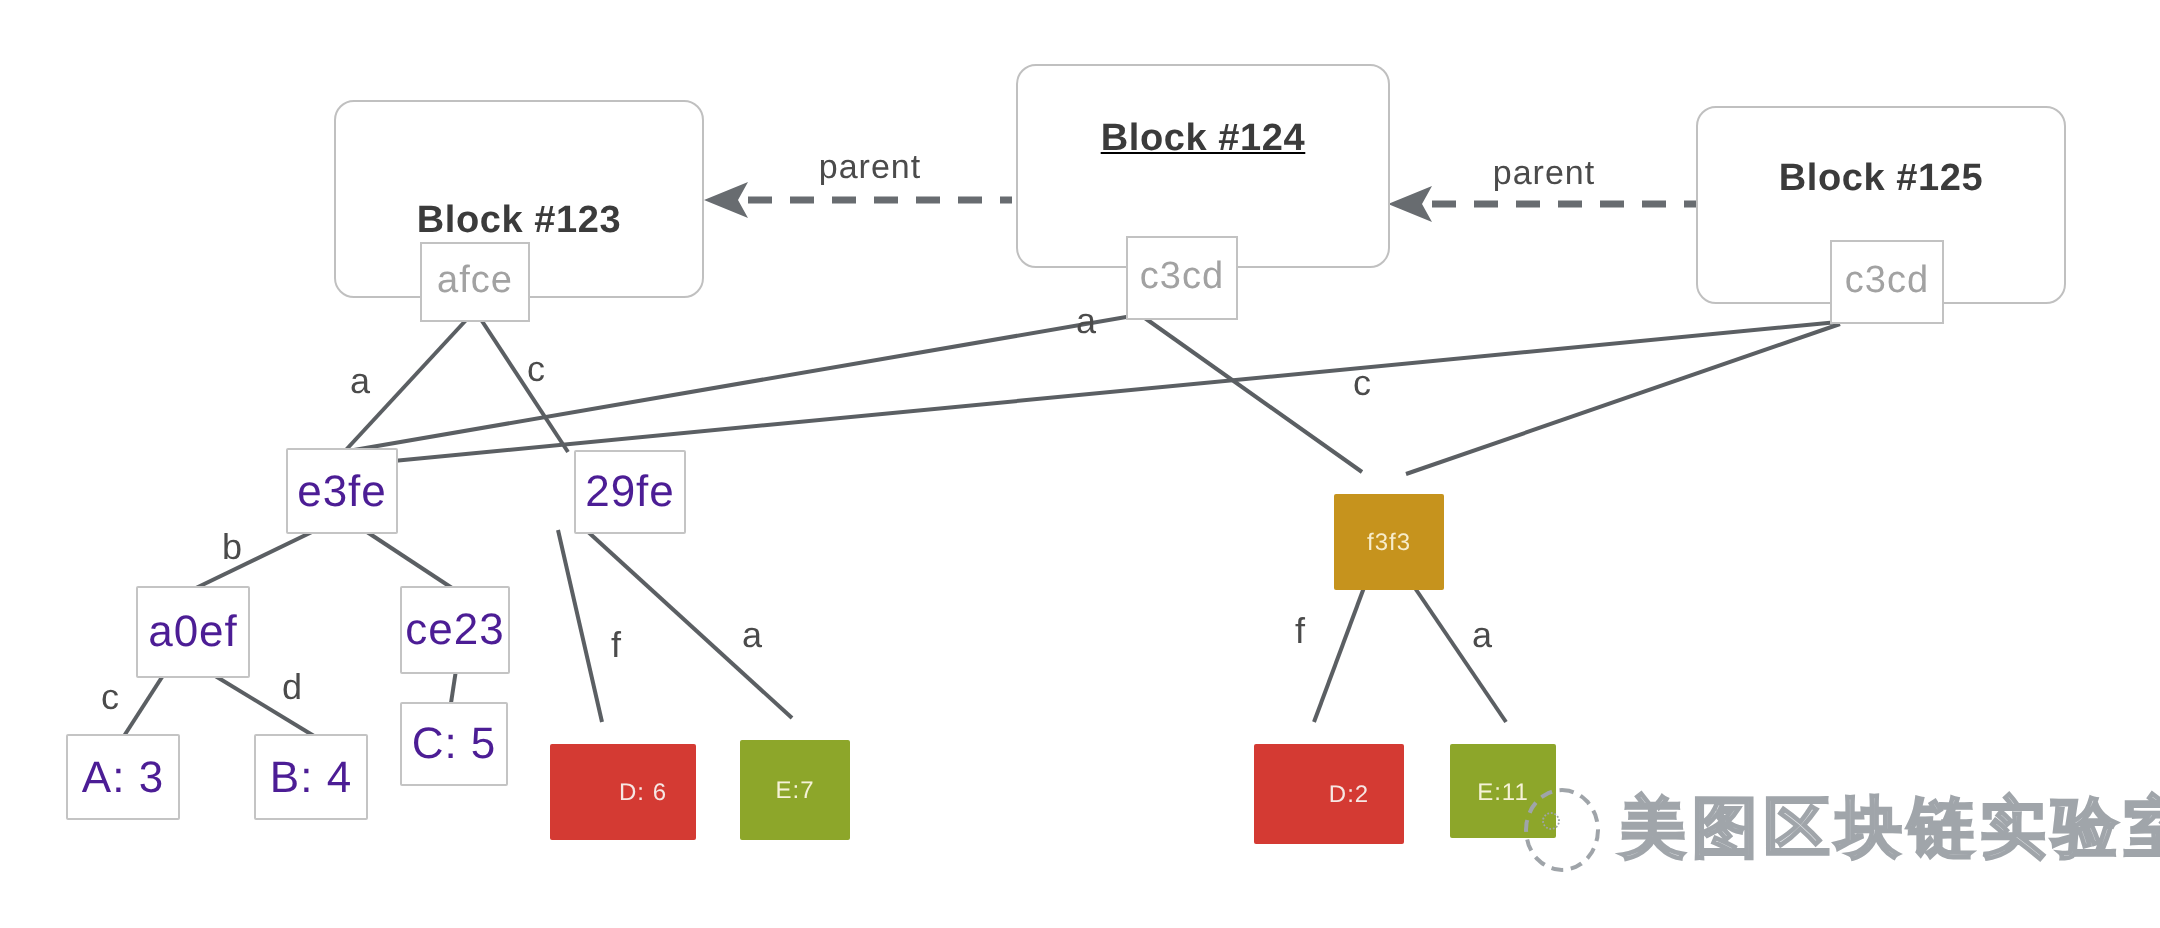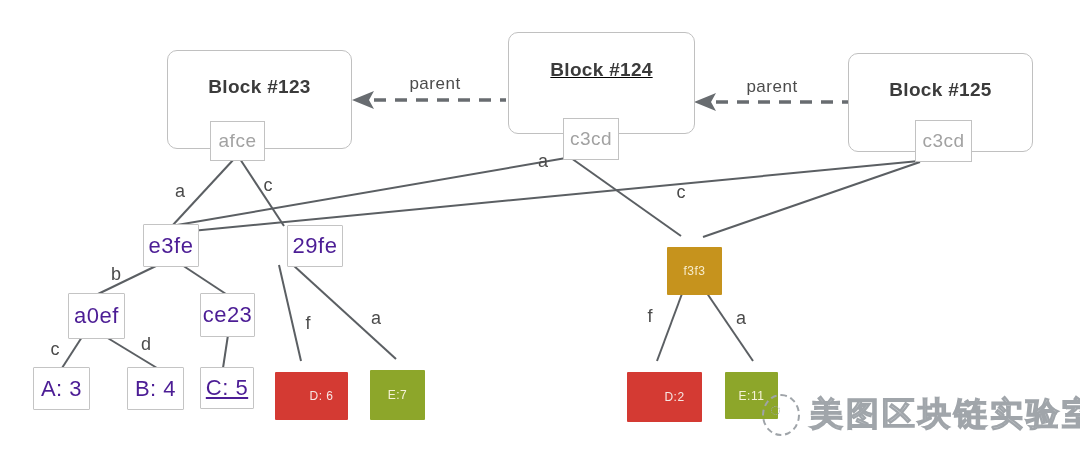--- a/index.html
+++ b/index.html
@@ -80,21 +80,21 @@
       <line x1="700" y1="283" x2="753" y2="361"></line>
     </g>
     <g>
       <line x1="374" y1="100" x2="506" y2="100" stroke="#686c70" stroke-width="3.6" stroke-dasharray="12 9"></line>
       <path d="M352,100 L374,91 L369,100 L374,109 Z" fill="#686c70"></path>
       <line x1="716" y1="102" x2="850" y2="102" stroke="#686c70" stroke-width="3.6" stroke-dasharray="12 9"></line>
       <path d="M694,102 L716,93 L711,102 L716,111 Z" fill="#686c70"></path>
     </g>
   </svg>
 
-  <div class="block" style="left:167px;top:50px;width:183px;height:97px;">
+  <div class="block" style="left:167px;top:50px;width:183px;height:97px;align-items:flex-end;">
     <span class="block-title">Block #123</span>
   </div>
   <div class="hashbox" style="left:210px;top:121px;width:53px;height:38px;">afce</div>
 
   <div class="block" style="left:508px;top:32px;width:185px;height:100px;text-decoration:underline;">
     <span class="block-title">Block #124</span>
   </div>
   <div class="hashbox" style="left:563px;top:118px;width:54px;height:40px;">c3cd</div>
 
   <div class="block" style="left:848px;top:53px;width:183px;height:97px;">
@@ -104,21 +104,21 @@
 
   <span class="parent-label" style="left:435px;top:84px;">parent</span>
   <span class="parent-label" style="left:772px;top:87px;">parent</span>
 
   <div class="tnode" style="left:143px;top:224px;width:54px;height:41px;">e3fe</div>
   <div class="tnode" style="left:258px;top:225px;width:54px;height:40px;margin-left:29px;">29fe</div>
   <div class="tnode" style="left:68px;top:293px;width:55px;height:44px;">a0ef</div>
   <div class="tnode" style="left:200px;top:293px;width:53px;height:42px;">ce23</div>
   <div class="tnode" style="left:33px;top:367px;width:55px;height:41px;">A: 3</div>
   <div class="tnode" style="left:127px;top:367px;width:55px;height:41px;">B: 4</div>
-  <div class="tnode" style="left:200px;top:367px;width:52px;height:40px;text-decoration:underline;">C: 5</div>
+  <div class="tnode" style="left:200px;top:351px;width:52px;height:40px;">C: 5</div>
   <div class="tnode colored red" style="left: 275px; top: 360px; width: 53px; height: 48px; background-color: rgb(212, 58, 51);">D: 6</div>
   <div class="tnode colored green" style="left: 370px; top: 358px; width: 55px; height: 50px; background-color: rgb(141, 166, 42);">E:7</div>
 
   <div class="tnode colored orange" style="left: 667px; top: 235px; width: 55px; height: 48px; background-color: rgb(198, 147, 29);">f3f3</div>
   <div class="tnode colored red" style="left: 627px; top: 360px; width: 55px; height: 50px; background-color: rgb(212, 58, 51);">D:2</div>
   <div class="tnode colored green" style="left: 725px; top: 360px; width: 53px; height: 47px; background-color: rgb(141, 166, 42);">E:11</div>
 
   <span class="elabel" style="left:180px;top:191px;">a</span>
   <span class="elabel" style="left:268px;top:185px;">c</span>
   <span class="elabel" style="left:116px;top:274px;">b</span>

